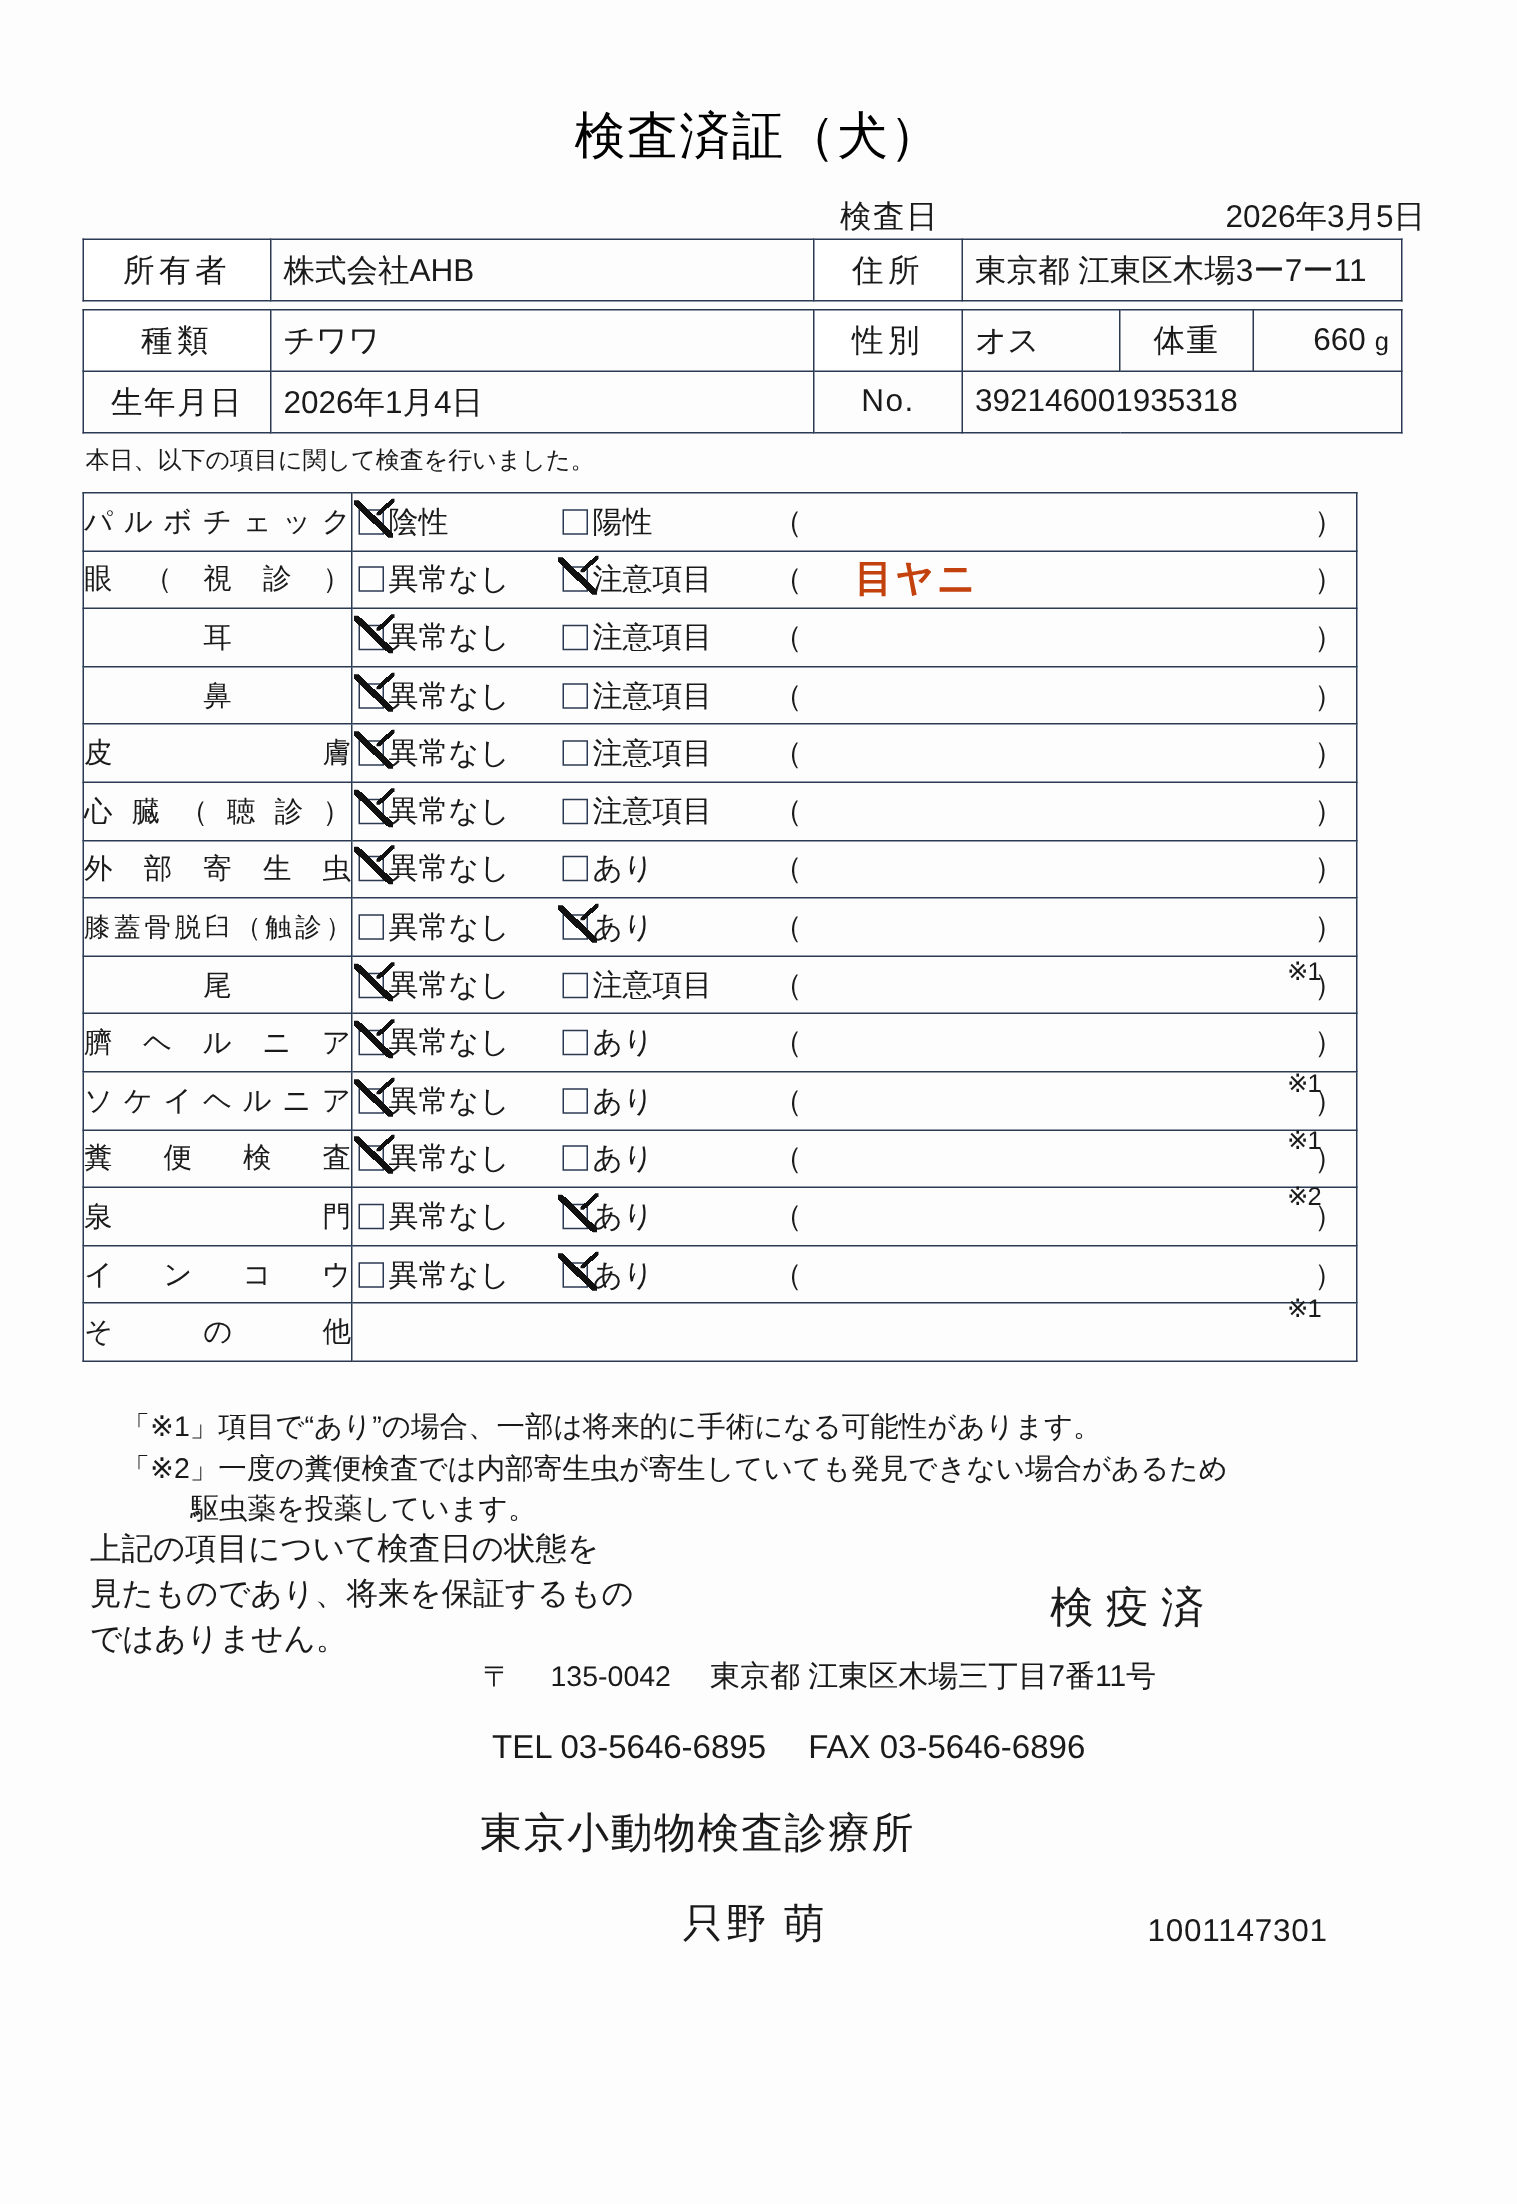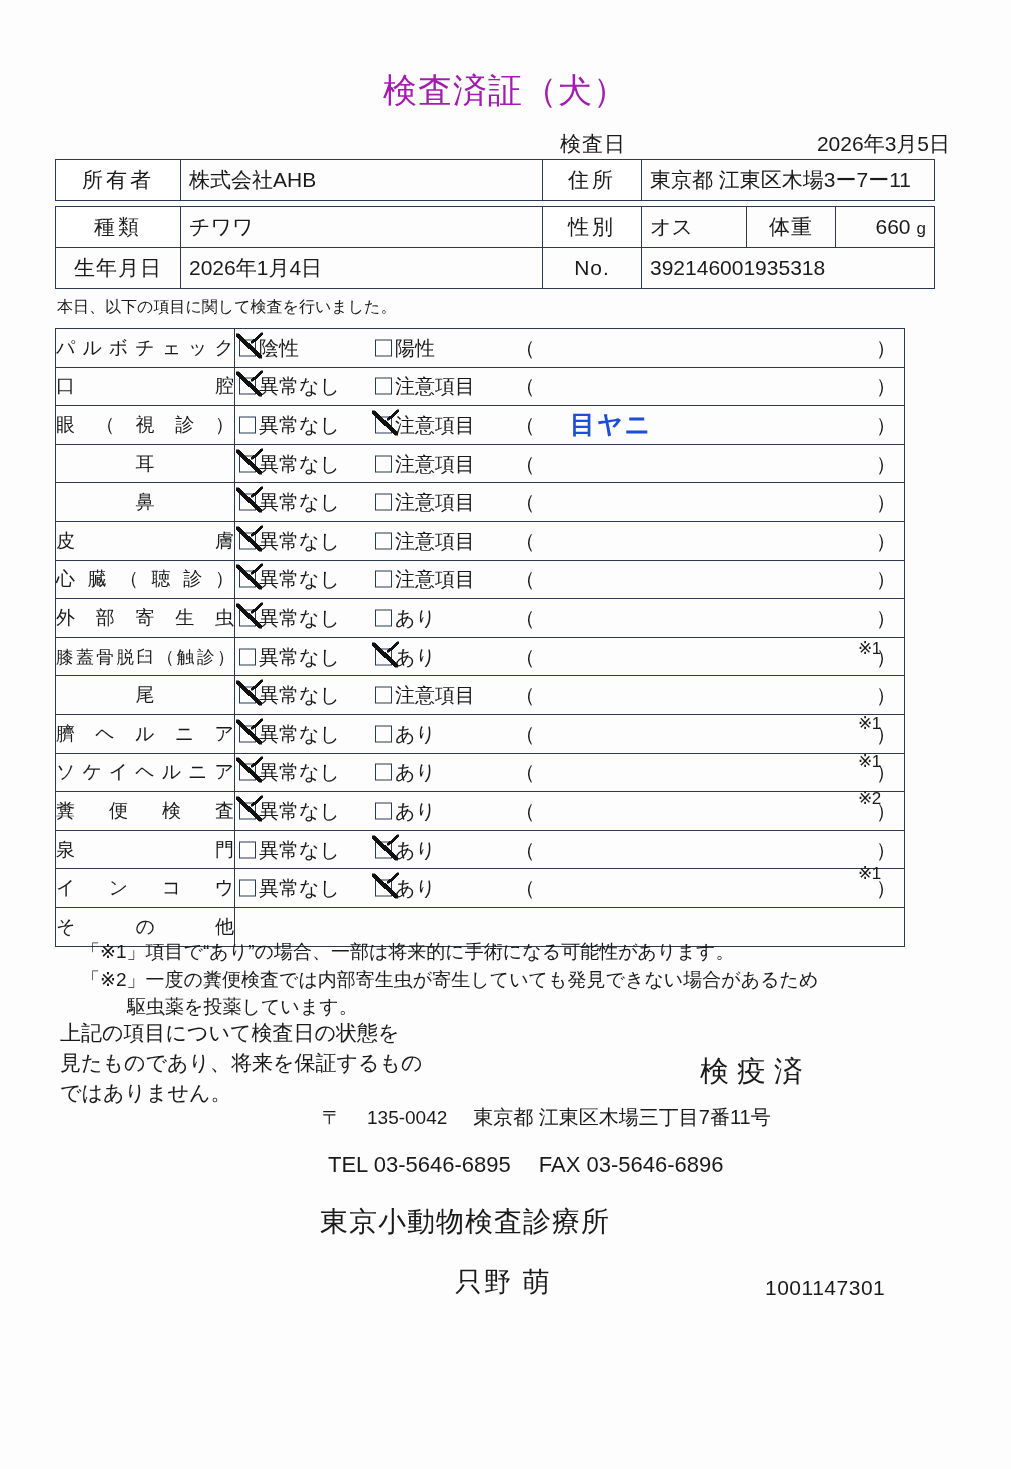--- a/index.html
+++ b/index.html
@@ -23,21 +23,21 @@
 
   
   .doc-title {
     position: absolute;
     top: 68px;
     left: 0;
     width: 1011px;
     text-align: center;
     font-size: 34px;
     letter-spacing: 1px;
-    color: #a21caf;
+    color: #000000;
   }
 
   
   .date-row {
     position: absolute;
     top: 130px;
     left: 560px;
     width: 390px;
     display: flex;
     justify-content: space-between;
@@ -175,21 +175,21 @@
   }
   .handwrite {
     position: absolute;
     left: 335px;
     top: 50%;
     transform: translateY(-52%);
     font-family: "DejaVu Sans", sans-serif;
     font-size: 25px;
     font-weight: 600;
     letter-spacing: 2px;
-    color: #1d4ed8;
+    color: #c2410c;
   }
 
   .note-mark {
     position: absolute;
     left: 858px;
     font-size: 17px;
     letter-spacing: -0.5px;
     white-space: nowrap;
   }
 
@@ -322,35 +322,20 @@
             </div>
             <div class="opt opt-b">
               <span class="box"></span>
               <span>陽性</span>
             </div>
             <span class="paren-open">（</span>
             <span class="paren-close">）</span>
           </td>
         </tr>
         <tr>
-          <td class="ins-name">口腔</td>
-          <td class="ins-body">
-            <div class="opt opt-a">
-              <span class="box checked"></span>
-              <span>異常なし</span>
-            </div>
-            <div class="opt opt-b">
-              <span class="box"></span>
-              <span>注意項目</span>
-            </div>
-            <span class="paren-open">（</span>
-            <span class="paren-close">）</span>
-          </td>
-        </tr>
-        <tr>
           <td class="ins-name">眼（視診）</td>
           <td class="ins-body">
             <div class="opt opt-a">
               <span class="box"></span>
               <span>異常なし</span>
             </div>
             <div class="opt opt-b">
               <span class="box checked"></span>
               <span>注意項目</span>
             </div>

